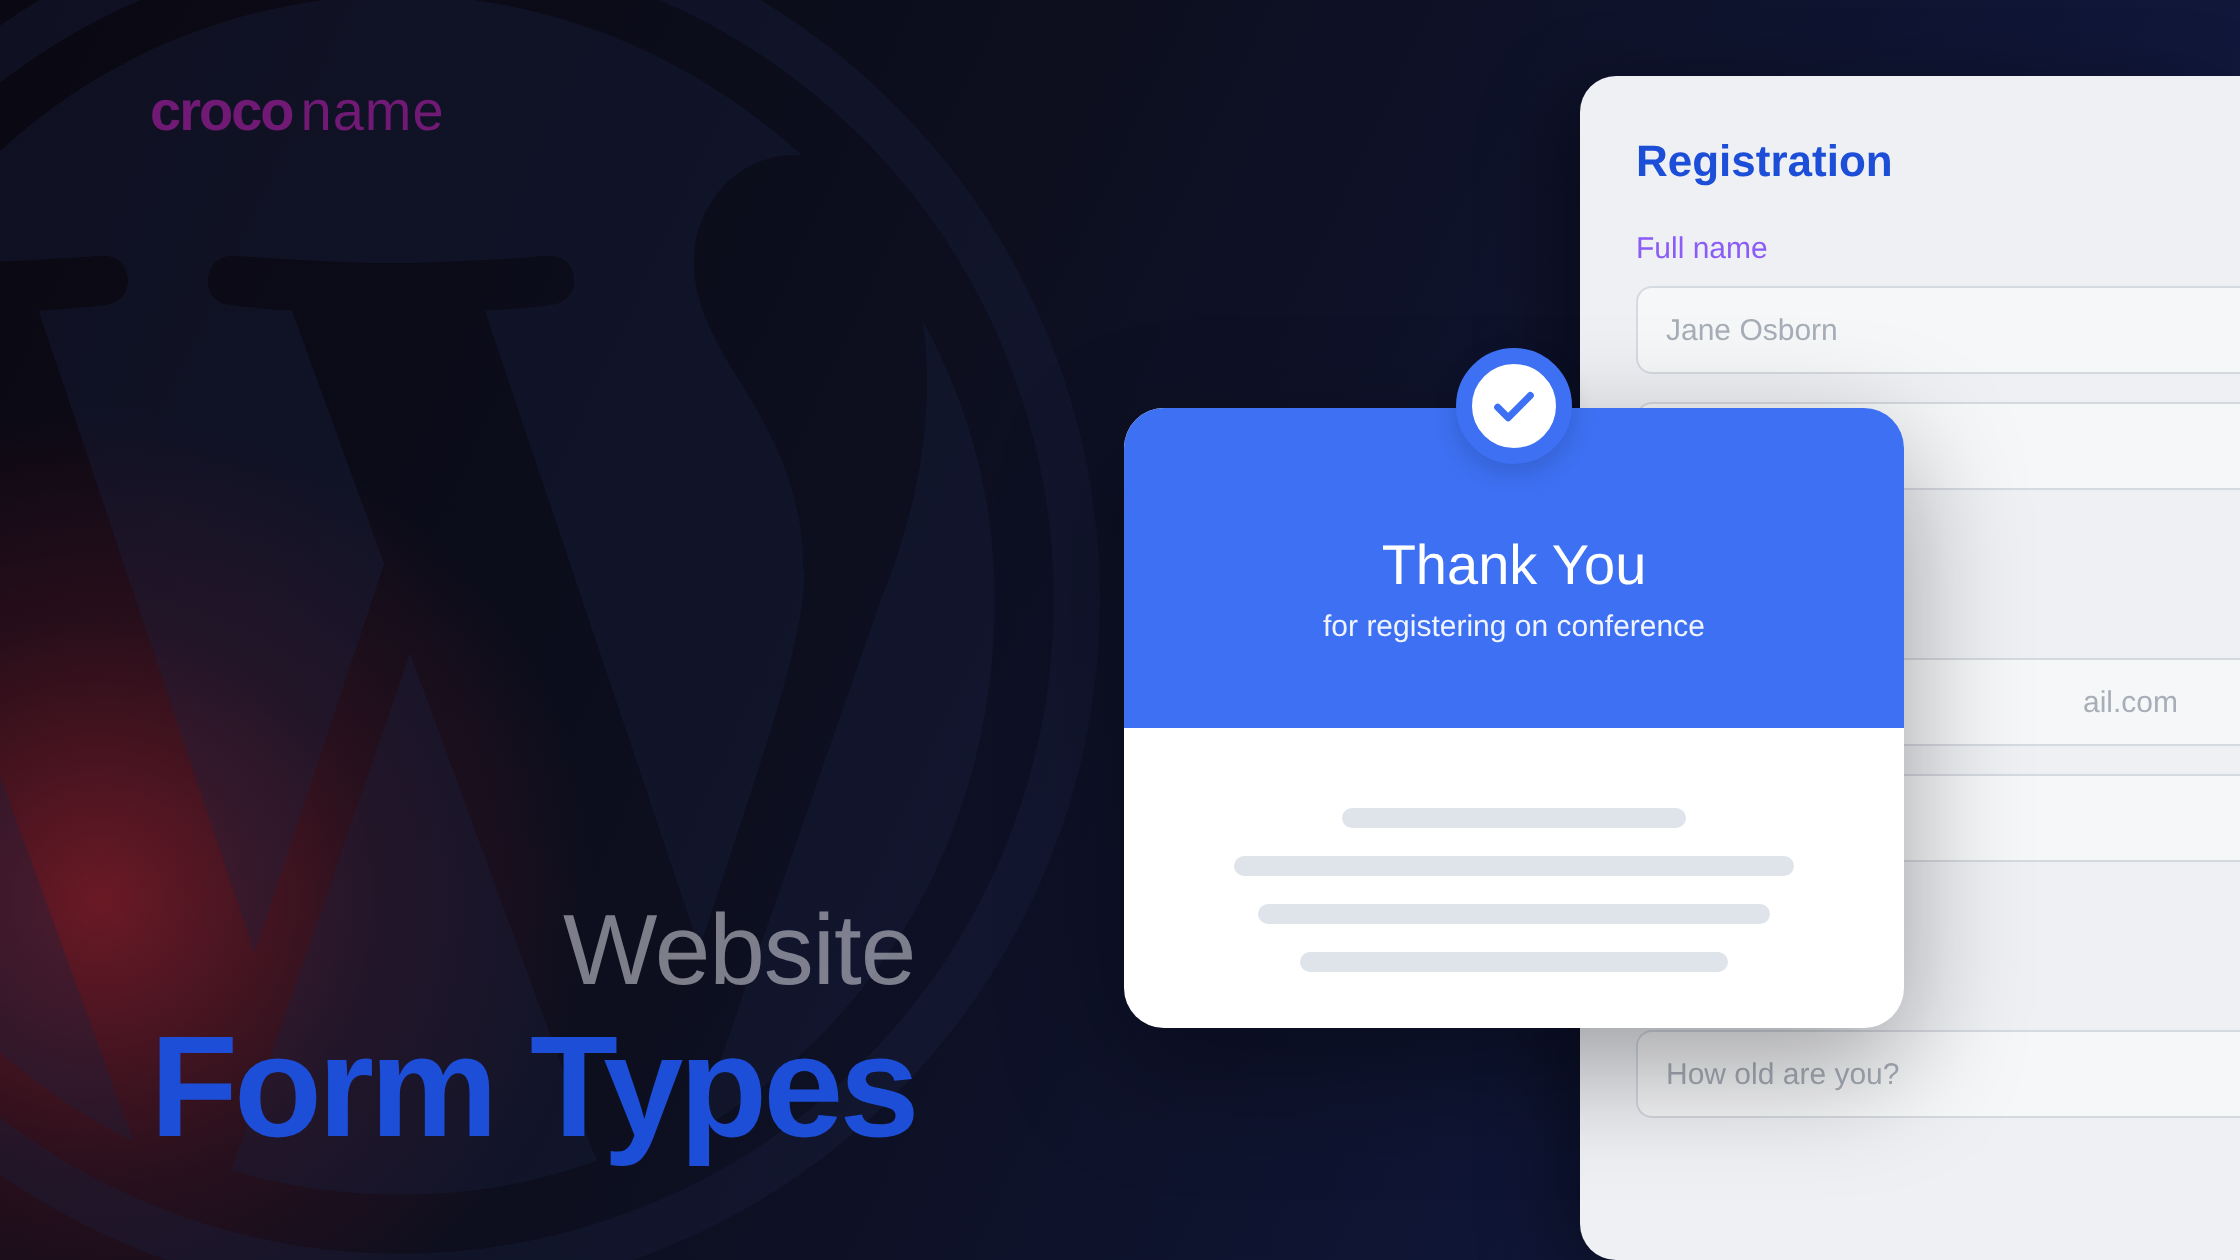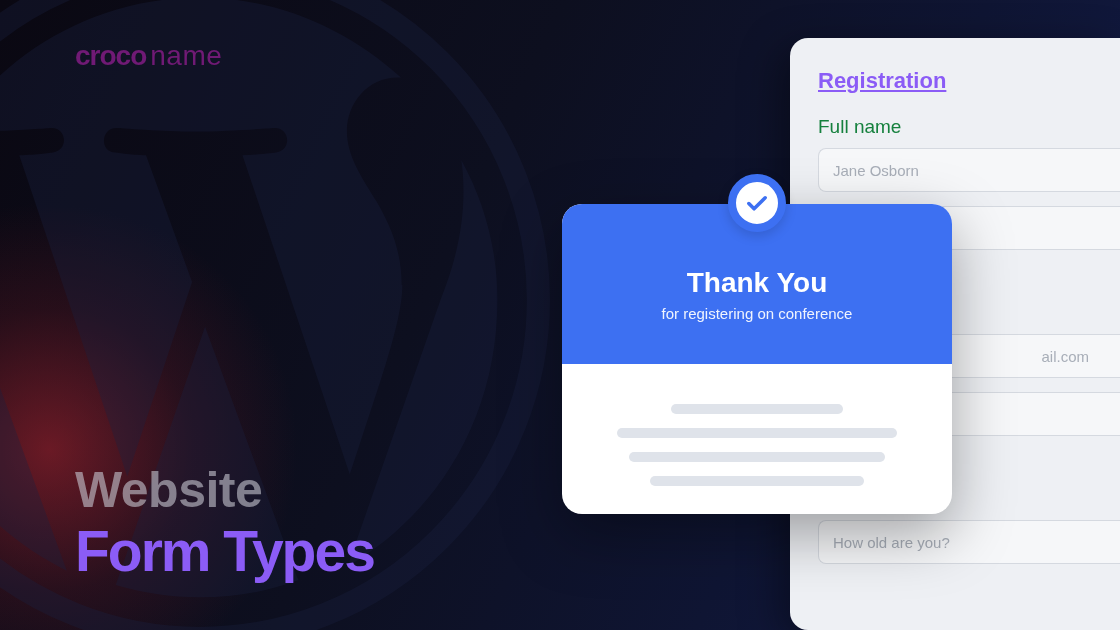--- a/index.html
+++ b/index.html
@@ -43,52 +43,52 @@
     }
     .logo .bold { font-weight: 700; letter-spacing: -1px; }
     .title-block {
       position: absolute;
       left: 75px;
       bottom: 50px;
     }
     .title-website {
       color: rgba(200,200,210,0.6);
       font-size: 50px;
-      font-weight: 700;
+      font-weight: 400;
       letter-spacing: -0.5px;
       margin-bottom: 4px;
+      text-align: right;
     }
     .title-form-types {
-      color: #8b5cf6;
-      font-size: 57px;
+      color: #1d4ed8;
+      font-size: 72px;
       font-weight: 700;
       letter-spacing: -2px;
       line-height: 1;
     }
     .reg-card {
       position: absolute;
       top: 38px;
       right: 0;
       width: 330px;
       height: 592px;
       background: #eef0f4;
       border-radius: 18px 0 0 18px;
       box-shadow: -10px 10px 40px rgba(0,0,0,0.4);
       padding: 30px 0 0 28px;
     }
     .reg-title {
       font-size: 22px;
       font-weight: 700;
+      color: #1d4ed8;
+      margin-bottom: 22px;
+    }
+    .reg-label {
+      font-size: 15px;
       color: #8b5cf6;
-      margin-bottom: 22px;
-      text-decoration: underline;
-    }
-    .reg-label {
-      font-size: 19px;
-      color: #15803d;
       margin-bottom: 10px;
     }
     .reg-input {
       width: 100%;
       height: 44px;
       background: #f6f7f9;
       border: 1px solid #d5d9e0;
       border-radius: 8px 0 0 8px;
       border-right: none;
       padding: 0 14px;
@@ -131,21 +131,21 @@
       border: 8px solid #3d70f2;
       border-radius: 50%;
       display: flex;
       align-items: center;
       justify-content: center;
       box-shadow: 0 4px 12px rgba(0,0,0,0.15);
     }
     .thanks-title {
       color: #fff;
       font-size: 28px;
-      font-weight: 700;
+      font-weight: 400;
       margin-bottom: 6px;
     }
     .thanks-sub {
       color: rgba(255,255,255,0.92);
       font-size: 15px;
       font-weight: 400;
       text-align: center;
     }
     .thanks-body {
       padding: 40px 46px 0;

